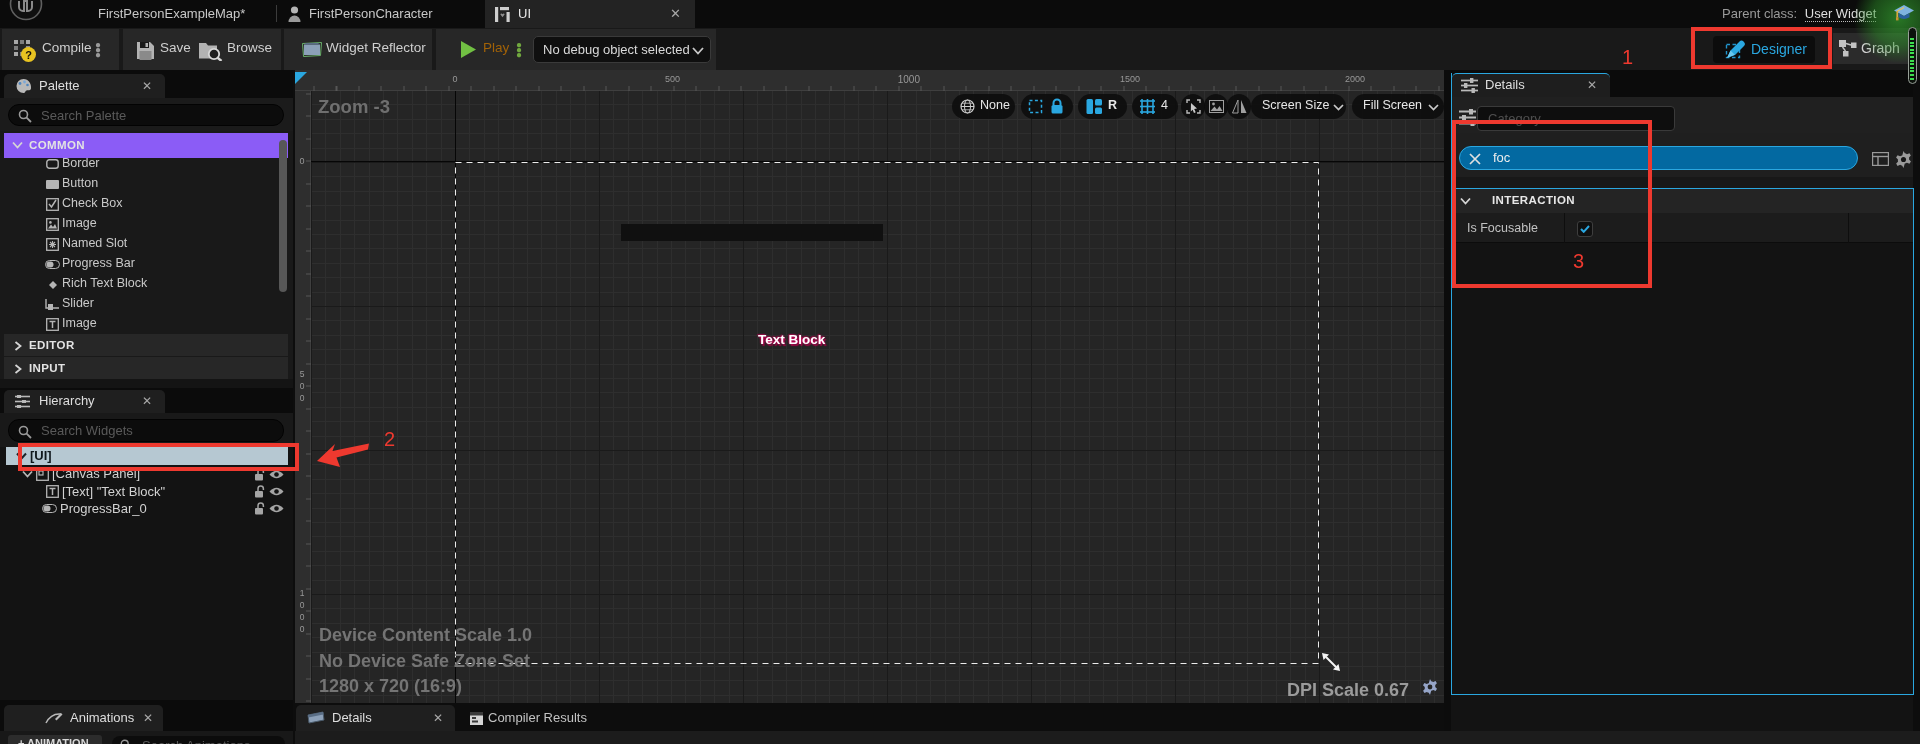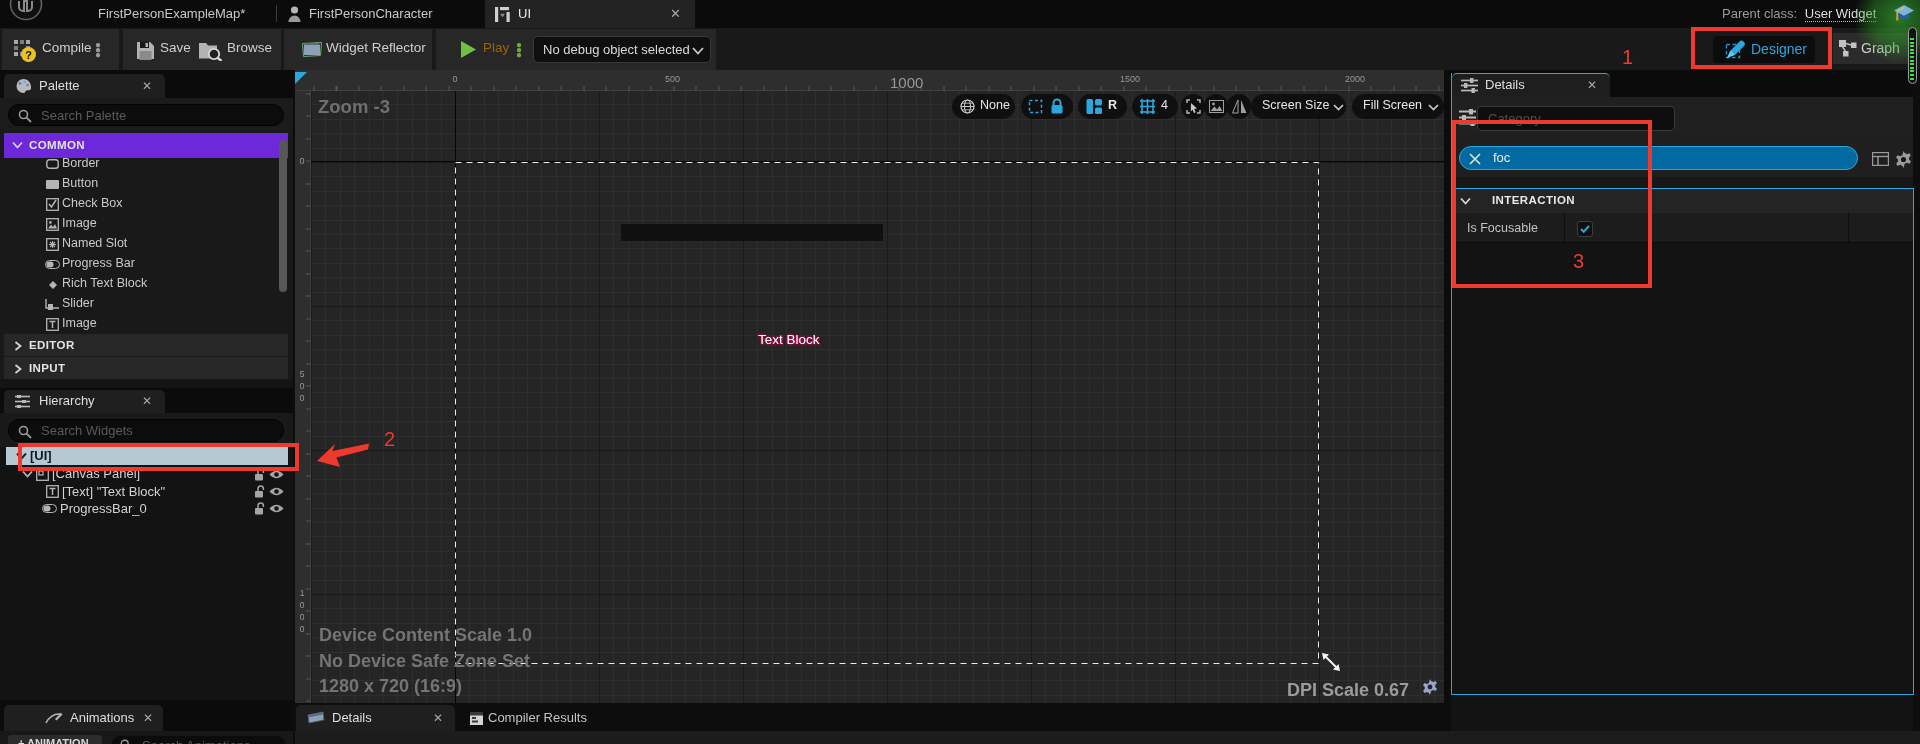--- a/index.html
+++ b/index.html
@@ -15,21 +15,21 @@
 #toolbar { left:0; top:28px; width:1920px; height:42px; background:#191919; }
 .tbsec { position:absolute; top:1px; height:41px; background:#272727; }
 .tbtxt { position:absolute; color:#cfcfcf; font-size:13.5px; top:12px; }
 
 .tabwell { background:#0b0b0b; }
 .ptab { position:absolute; background:#1f1f1f; border-radius:5px 5px 0 0; }
 .ptabtxt { color:#dedede; font-size:13px; }
 .closex { color:#a8a8a8; font-size:12px; }
 .searchbox { position:absolute; background:#0c0c0c; border:1px solid #030303; border-radius:11px; }
 .ph { color:#5a5a5a; font-size:13px; }
-.sechdr { position:absolute; background:#6d28d9; color:#e3e3e3; font-size:11.5px; font-weight:bold; letter-spacing:0.4px; }
+.sechdr { position:absolute; background:#8b5cf6; color:#e3e3e3; font-size:11.5px; font-weight:bold; letter-spacing:0.4px; }
 .item { position:absolute; color:#c9c9c9; font-size:12.5px; }
 
 #canvas { left:295px; top:70px; width:1149px; height:633px; background:#252525; overflow:hidden; }
 #grid { position:absolute; left:16px; top:21px; width:1133px; height:612px; background-color:#252525;
  background-image:
   repeating-linear-gradient(to right, #1a1a1a 0px, #1a1a1a 1px, transparent 1px, transparent 144px),
   repeating-linear-gradient(to bottom, transparent 0px, transparent 71px, #1a1a1a 71px, #1a1a1a 72px, transparent 72px, transparent 144px),
   repeating-linear-gradient(to right, #2e2e2e 0px, #2e2e2e 1px, transparent 1px, transparent 14.4px),
   repeating-linear-gradient(to bottom, transparent 0px, transparent 13.4px, #2e2e2e 13.4px, #2e2e2e 14.4px); }
 .pill { position:absolute; top:24px; height:25px; background:rgba(12,12,12,0.88); border-radius:13px; color:#e6e6e6; font-size:12.5px; }
@@ -336,39 +336,39 @@
 
     <div class="abs" style="left:0;top:0;width:1149px;height:21px;background:#2e2e2e;border-bottom:1px solid #3f3f3f"></div>
     <div class="abs" style="left:0;top:21px;width:16px;height:612px;background:#2e2e2e;border-right:1px solid #3f3f3f"></div>
     <div class="abs" style="left:16px;top:16px;width:1133px;height:5px;background:repeating-linear-gradient(to right, #575757 0 1px, transparent 1px 22.5px);background-position:2.5px 0"></div>
     <div class="abs" style="left:11px;top:21px;width:5px;height:612px;background:repeating-linear-gradient(to bottom, #575757 0 1px, transparent 1px 22.5px);background-position:0 2.5px"></div>
     <svg class="abs" style="left:0px;top:2px" width="12" height="12" viewBox="0 0 12 12">
         <path d="M0 0 H12 L0 12 Z" fill="#2aa7e0"></path>
       </svg>
     <div class="abs" style="top:4px;left:145px;width:30px;text-align:center;font-size:9px;color:#989898">0</div>
     <div class="abs" style="top:4px;left:370px;width:30px;text-align:left;font-size:9px;color:#989898">500</div>
-    <div class="abs" style="top:4px;left:595px;width:30px;text-align:center;font-size:15px;color:#989898">1000</div>
+    <div class="abs" style="top:4px;left:595px;width:30px;text-align:right;font-size:10px;color:#989898">1000</div>
     <div class="abs" style="top:4px;left:820px;width:30px;text-align:center;font-size:9px;color:#989898">1500</div>
     <div class="abs" style="top:4px;left:1045px;width:30px;text-align:center;font-size:9px;color:#989898">2000</div>
     <div class="abs" style="top:86px;left:2px;width:10px;text-align:center;font-size:9px;color:#989898">0</div>
     <div class="abs" style="top:298px;left:2px;width:10px;text-align:center;font-size:8.5px;color:#9a9a9a;line-height:12px">5<br>0<br>0</div>
     <div class="abs" style="top:517px;left:2px;width:10px;text-align:center;font-size:8.5px;color:#9a9a9a;line-height:12px">1<br>0<br>0<br>0</div>
 
     <div class="abs" style="left:23px;top:26px;font-size:18.5px;font-weight:bold;color:#6f6f6f">Zoom -3</div>
 
     <svg class="abs" style="left:0;top:0" width="1149" height="633" viewBox="0 0 1149 633">
       <rect x="160.5" y="92.5" width="863" height="501" fill="none" stroke="#ececec" stroke-width="1" stroke-dasharray="6 5"></rect>
       <g stroke="#f5f5f5" stroke-width="2">
           <line x1="1031" y1="587" x2="1041" y2="597"></line>
         </g>
       <path d="M1027 583 l7 1.5 -5.5 5.5 Z" fill="#f5f5f5"></path>
       <path d="M1045 601 l-7 -1.5 5.5 -5.5 Z" fill="#f5f5f5"></path>
     </svg>
     <div class="abs" style="left:326px;top:154px;width:262px;height:17px;background:#101010"></div>
-    <div class="abs" style="left:463px;top:262px;font-size:13.5px;font-weight:normal;color:#ffffff;text-shadow:0 0 2px rgba(235,10,110,0.95), 1.5px 1.5px 1px rgba(170,0,70,0.85), -1px -1px 1px rgba(170,0,70,0.6)">Text Block</div>
+    <div class="abs" style="left:463px;top:262px;font-size:13.5px;font-weight:bold;color:#ffffff;text-shadow:0 0 2px rgba(235,10,110,0.95), 1.5px 1.5px 1px rgba(170,0,70,0.85), -1px -1px 1px rgba(170,0,70,0.6)">Text Block</div>
 
     <div class="abs" style="left:24px;top:553px;font-size:18px;font-weight:bold;color:#747474;line-height:25.5px">Device Content Scale 1.0<br>No Device Safe Zone Set<br>1280 x 720 (16:9)</div>
     <div class="abs" style="left:992px;top:610px;font-size:18px;font-weight:bold;color:#9b9b9b">DPI Scale 0.67</div>
     <svg class="abs" style="left:1127px;top:609px" width="16" height="16" viewBox="0 0 16 16">
         <path fill="#96a5c8" d="M8 0 L9.2 2.2 a6 6 0 0 1 2 0.8 L13.6 2 L14.9 4.2 L13.2 6 a6 6 0 0 1 0 2 L15 9.8 L13.6 12 L11.2 11 a6 6 0 0 1 -2 0.8 L8 16 L6.8 13.8 a6 6 0 0 1 -2 -0.8 L2.4 14 L1.1 11.8 L2.8 10 a6 6 0 0 1 0 -2 L1 6.2 L2.4 4 L4.8 5 a6 6 0 0 1 2 -0.8 Z"></path>
         <circle cx="8" cy="8" r="2.4" fill="#252525"></circle>
       </svg>
 
     <div class="pill" style="left:657px;width:63px">
       <svg class="abs" style="left:8px;top:5px" width="15" height="15" viewBox="0 0 15 15">

